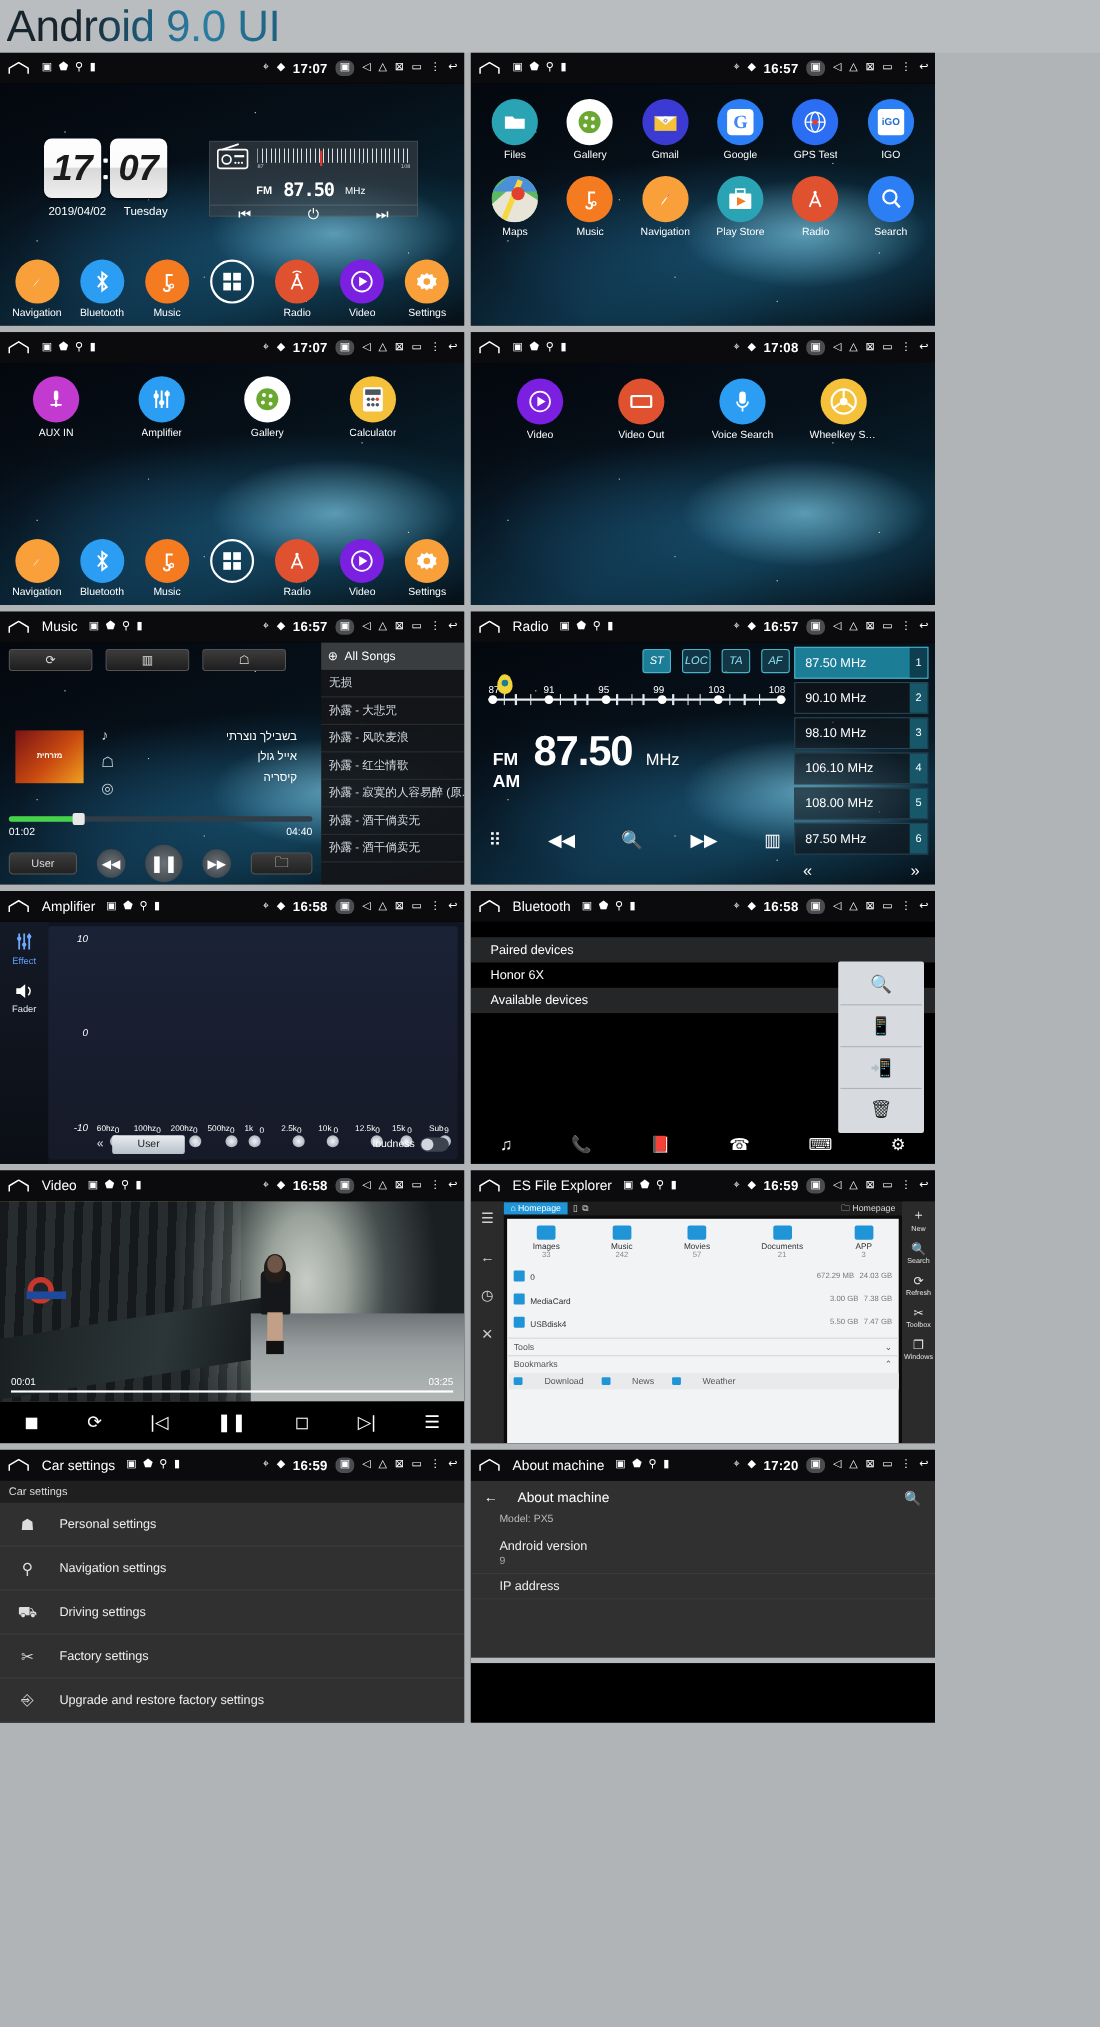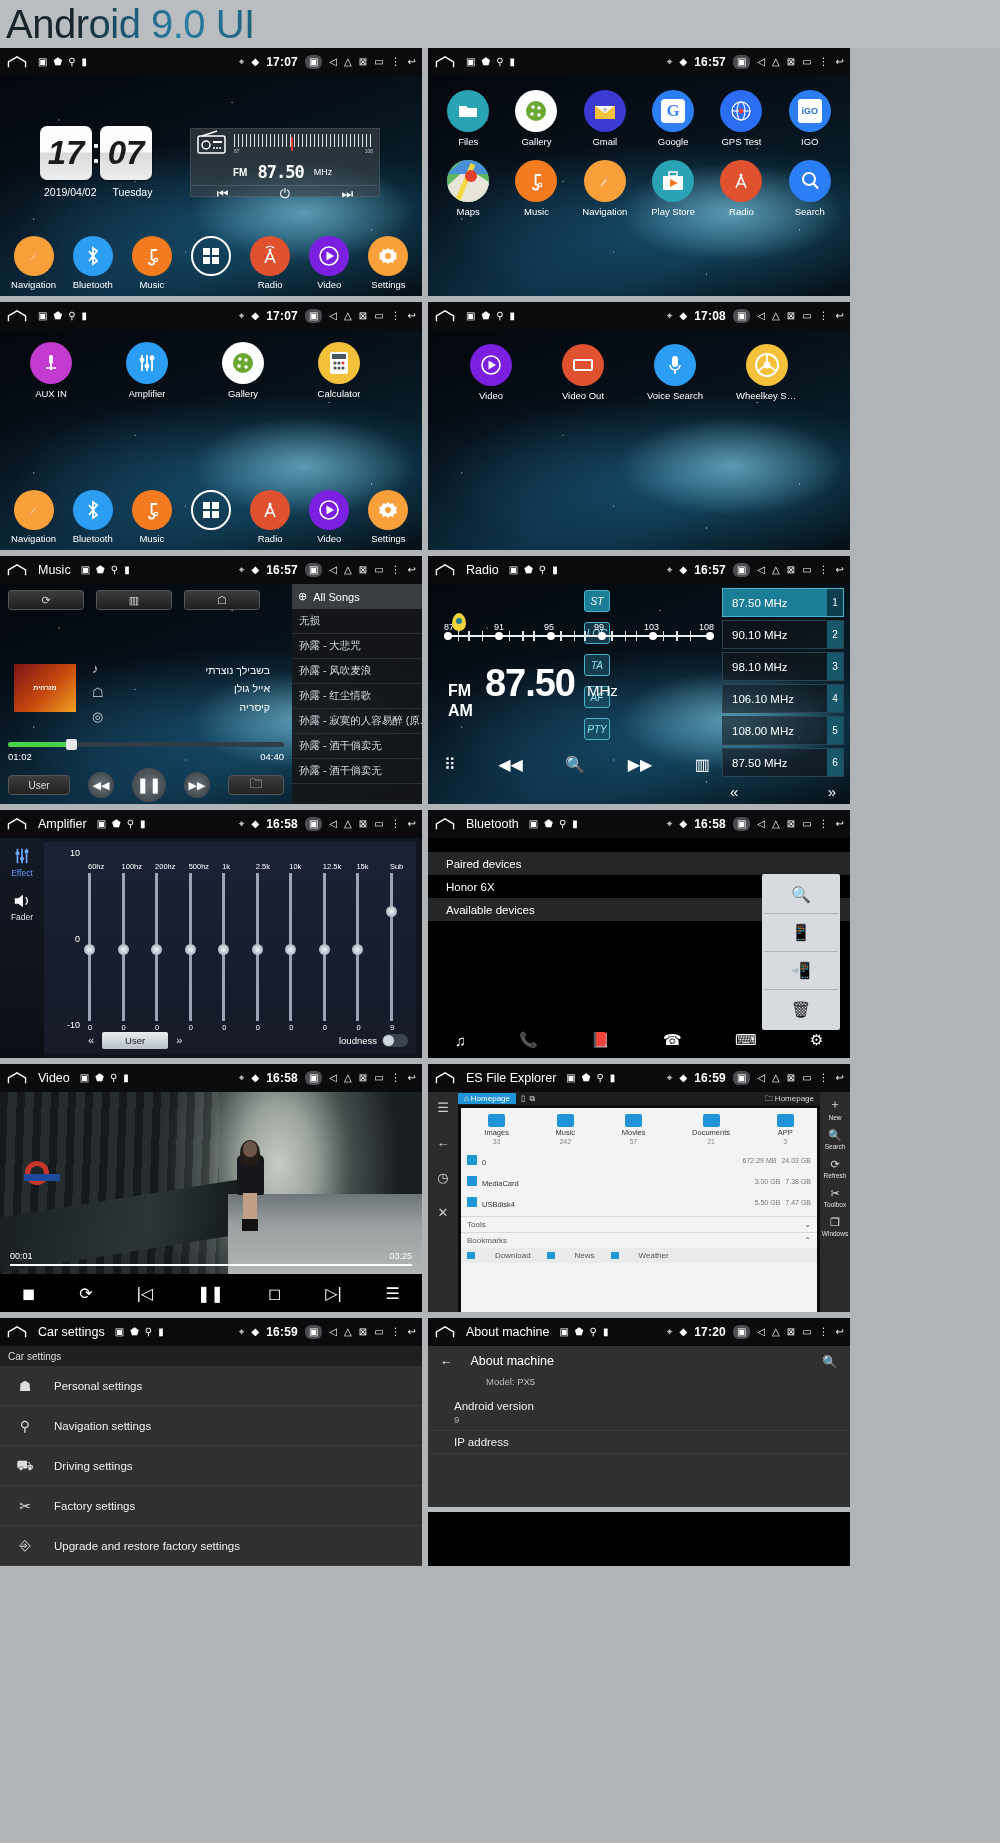--- a/index.html
+++ b/index.html
@@ -126,21 +126,21 @@
   .mbtn { background:linear-gradient(#3c3c3c,#222); border:1px solid #555; border-radius:4px; color:#ddd;
     font-size:10px; display:flex; align-items:center; justify-content:center;}
   .rnd { width:26px; height:26px; border-radius:50%; background:radial-gradient(#6a7278,#343a3f); color:#fff; display:flex; align-items:center; justify-content:center; font-size:11px;}
   .rnd.big { width:34px; height:34px; font-size:15px;}
   .songlist { position:absolute; right:0; top:28px; bottom:0; width:130px; background:rgba(20,22,25,.93); }
   .songlist .hd { height:25px; display:flex; align-items:center; gap:6px; padding-left:6px; color:#fff; font-size:11px; background:#3a3d40;}
   .songlist .si { height:25px; display:flex; align-items:center; padding-left:7px; color:#d6dde2; font-size:10.5px;
     border-bottom:1px solid #2b2e31; white-space:nowrap; overflow:hidden;}
 
   
-  .rd-tags { position:absolute; top:34px; left:156px; display:flex; gap:10px;flex-direction:column; }
+  .rd-tags { position:absolute; top:34px; left:156px; display:flex; gap:10px; }
   .rd-tags div { width:26px; height:22px; border:1px solid #49b4c9; border-radius:3px;
     background:rgba(30,90,110,.55); color:#8fe2f2; font-size:10px; font-style:italic;
     display:flex; align-items:center; justify-content:center;}
   .rd-tags div.on { background:#1c7d96; color:#fff;}
   .rd-scale { position:absolute; left:16px; right:136px; top:66px;}
   .rd-scale .lab { display:flex; justify-content:space-between; color:#fff; font-size:9px; margin-bottom:3px;}
   .rd-scale .line { height:2px; background:#e8eef2; position:relative;}
   .rd-scale .dot { position:absolute; top:-3px; width:8px; height:8px; border-radius:50%; background:#fff;}
   .rd-scale .tk { position:absolute; top:-4px; width:1.5px; height:10px; background:#dfe8ee;}
   .pin { position:absolute; left:8px; top:-22px; width:14px; height:18px; background:#f2d33a;
@@ -161,23 +161,23 @@
   .pr-nav { position:absolute; right:6px; bottom:4px; width:122px; display:flex; justify-content:space-between; color:#fff; font-size:15px; padding:0 8px;}
 
   
   .amp-body { position:absolute; inset:28px 0 0 0; background:linear-gradient(#0f1622,#10131c); display:flex;}
   .amp-side { width:44px; display:flex; flex-direction:column; align-items:center; padding-top:8px; gap:14px;
     background:linear-gradient(#141a26,#0b0e15); }
   .amp-side .it { display:flex; flex-direction:column; align-items:center; gap:2px; }
   .amp-side .it span { font-size:8.5px; }
   .eq { flex:1; position:relative; background:linear-gradient(#1a2236,#161a28); margin:4px 6px 4px 0; border-radius:3px; }
   .eq .ylabs { position:absolute; left:6px; top:6px; bottom:24px; width:30px; color:#fff; font-size:9px;
-    display:flex; flex-direction:column; justify-content:space-between; align-items:flex-end;}
+    display:flex; flex-direction:column; justify-content:space-between; align-items:flex-end;font-style:italic;}
   .eq .bands { position:absolute; left:44px; right:8px; top:4px; bottom:22px; display:flex; justify-content:space-between;}
-  .band { width:18px; display:flex; flex-direction:column; align-items:flex-start;margin-top:16px; }
+  .band { width:18px; display:flex; align-items:flex-end; }
   .band .f { color:#fff; font-size:7.5px; margin-bottom:2px; }
   .band .track { flex:1; width:3px; background:#9aa4b4; position:relative; }
   .band .th { position:absolute; left:-4px; width:11px; height:11px; border-radius:50%;
     background:radial-gradient(#f0f4f8,#8e99a8); }
   .band .v { color:#fff; font-size:7.5px; margin-top:2px;}
   .amp-foot { position:absolute; left:44px; right:8px; bottom:4px; height:20px; display:flex; align-items:center; gap:8px;}
   .amp-foot .arrow { color:#dfe6ee; font-size:11px; }
   .amp-foot .user { width:66px; height:17px; background:linear-gradient(#e9edf1,#b8c0c9); border-radius:2px;
     color:#1b1b1b; font-size:9.5px; display:flex; align-items:center; justify-content:center;}
   .amp-foot .ld { color:#fff; font-size:9.5px; margin-left:auto; display:flex; align-items:center; gap:5px;}
@@ -253,21 +253,21 @@
   
   .set-body { position:absolute; inset:28px 0 0 0; background:#303030;}
   .set-hdr { height:20px; background:#1f1f1f; color:#ddd; font-size:10px; display:flex; align-items:center; padding-left:8px;}
   .set-item { height:40px; display:flex; align-items:center; gap:20px; padding-left:16px; color:#eee; font-size:11.5px;
     border-bottom:1px solid #3c3c3c;}
   .set-item .si { width:18px; display:flex; justify-content:center; color:#ddd; font-size:14px;}
   .ab-hdr { height:30px; display:flex; align-items:center; gap:18px; padding-left:12px; color:#fff; font-size:12.5px;}
   .ab-item { padding:5px 0 5px 26px; border-bottom:1px solid #3a3a3a;}
   .ab-item .t { color:#eee; font-size:11.5px;}
   .ab-item .s { color:#a9a9a9; font-size:9.5px; margin-top:2px;}
-  .ab-sub { color:#bdbdbd; font-size:9.5px; padding-left:10px; padding-bottom:8px;margin-left:48px;}
+  .ab-sub { color:#bdbdbd; font-size:9.5px; padding-left:26px; padding-bottom:8px;}
   .blackfill { position:absolute; left:0; right:0; bottom:0; height:54px; background:#000;}
   .scroll-h { position:absolute; left:0; right:0; bottom:54px; height:5px; background:#b7babc;}
 </style>
 </head>
 <body>
 
 <div class="title-bar">
   <h1>Android 9.0 UI</h1>
 </div>
 

